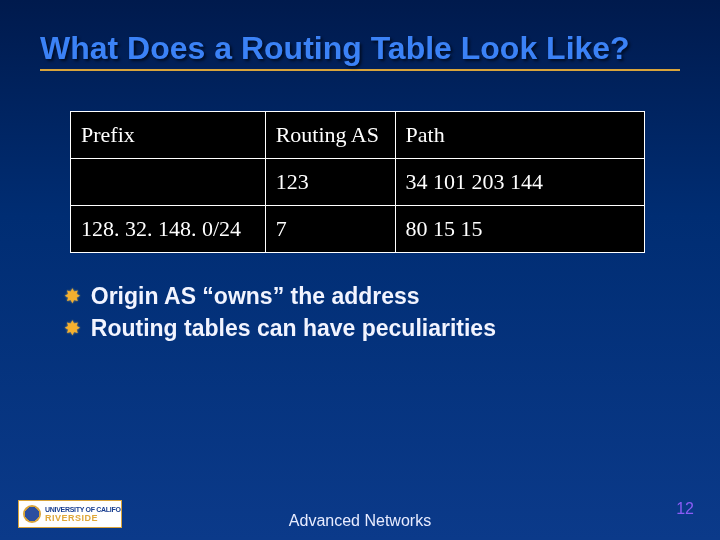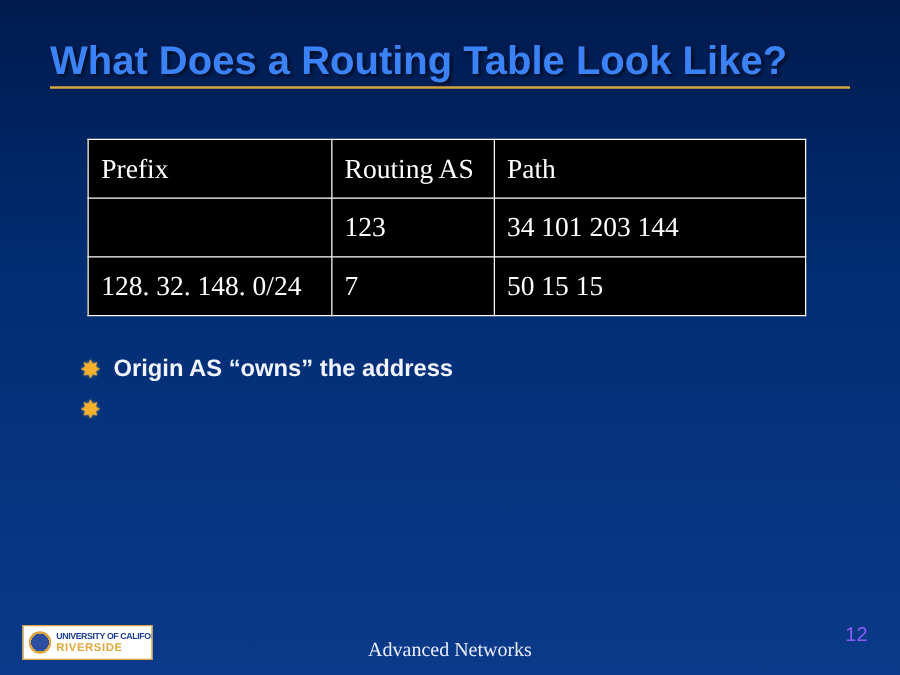--- a/index.html
+++ b/index.html
@@ -64,21 +64,21 @@
     margin-bottom: 2px;
   }
   .bullet-icon {
     color: #f5b02e;
     font-size: 20px;
     line-height: 30px;
     text-shadow: 0 0 2px #ffcc55;
   }
   .bullet-text {
     color: #f2f4ff;
-    font-size: 19px;
+    font-size: 23px;
     font-weight: bold;
     line-height: 30px;
   }
   .footer {
     position: absolute;
     left: 0; right: 0; bottom: 10px;
     height: 36px;
     display: flex;
     align-items: flex-end;
   }
@@ -106,21 +106,21 @@
     display: flex;
     flex-direction: column;
     line-height: 8px;
   }
   .logo-text .l1 { color: #1a3f90; font-size: 7px; font-weight: bold; letter-spacing: -0.3px; white-space: nowrap; }
   .logo-text .l2 { color: #e0a83a; font-size: 9px; font-weight: bold; letter-spacing: 0.5px; }
   .footer-center {
     margin: 0 auto;
     color: #e8ecff;
     font-size: 16px;
-    font-family: Liberation Serif, serif;
+    font-family: Liberation Sans, sans-serif;
   }
   .page-num {
     position: absolute;
     right: 26px;
     bottom: 12px;
     color: #8b5cf6;
     font-size: 16px;
   }
 </style>
 </head>
@@ -147,33 +147,34 @@
       </thead>
       <tbody>
         <tr>
           <td></td>
           <td>123</td>
           <td>34 101 203 144</td>
         </tr>
         <tr>
           <td>128. 32. 148. 0/24</td>
           <td>7</td>
-          <td>50 15 15</td>
+          <td>80 15 15</td>
         </tr>
       </tbody>
     </table>
   </div>
 
   <div class="bullets">
     <div class="row">
       <span class="bullet-icon">✸</span>
       <span class="bullet-text">Origin AS “owns” the address</span>
     </div>
     <div class="row">
       <span class="bullet-icon">✸</span>
+      <span class="bullet-text">Routing tables can have peculiarities</span>
     </div>
   </div>
 
   <div class="footer">
     <div class="logo">
       <div class="logo-seal"></div>
       <div class="logo-text">
         <span class="l1">UNIVERSITY OF CALIFORNIA</span>
         <span class="l2">RIVERSIDE</span>
       </div>

